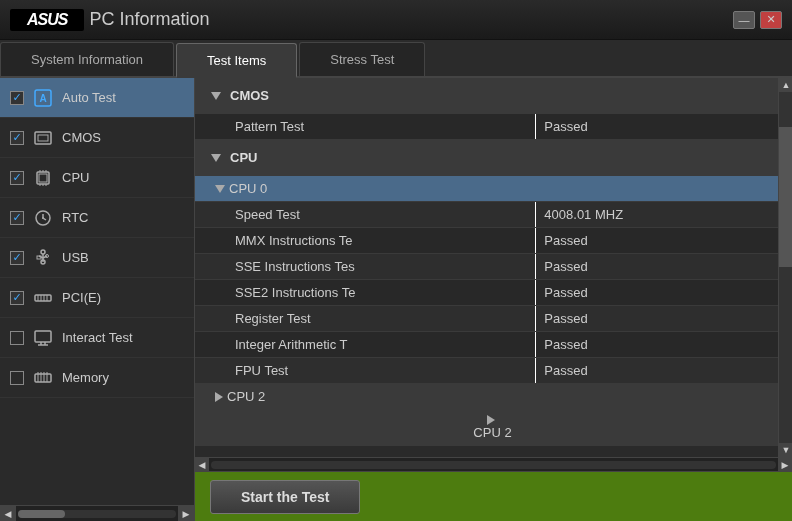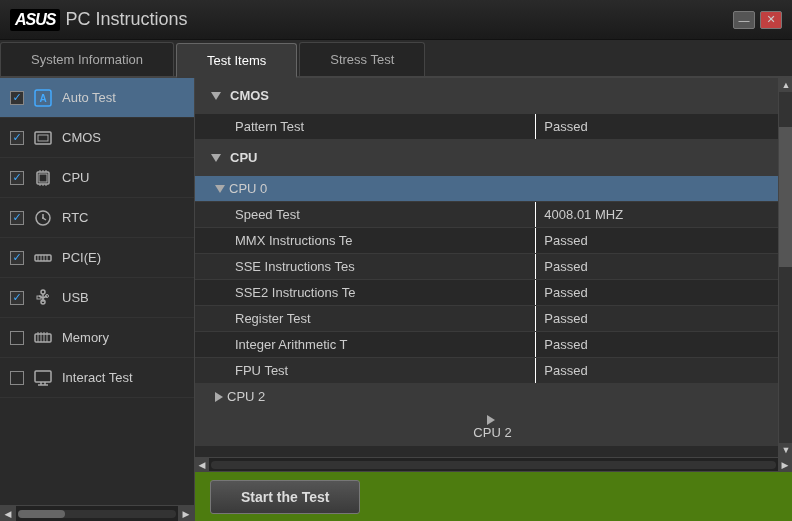--- a/index.html
+++ b/index.html
@@ -26,21 +26,21 @@
     .title-bar-logo {
       display: flex;
       align-items: center;
       gap: 0;
     }
     .asus-logo {
       background: #000;
       color: #fff;
       font-weight: bold;
       font-size: 16px;
-      padding: 2px 5px;
+      padding: 2px 17px;
       border-radius: 2px;
       letter-spacing: -1px;
       font-style: italic;
     }
     .title-text {
       color: #ccc;
       font-size: 18px;
       margin-left: 5px;
       font-weight: normal;
     }
@@ -350,21 +350,21 @@
       border-bottom: 1px solid #3a3a3a;
       font-size: 13px;
     }
   </style>
 </head>
 <body>
 
 <div class="title-bar">
   <div class="title-bar-logo">
     <span class="asus-logo">ASUS</span>
-    <span class="title-text">PC Instructions</span>
+    <span class="title-text">PC Information</span>
   </div>
   <div class="title-controls">
     <div class="title-btn">—</div>
     <div class="title-btn close-btn">✕</div>
   </div>
 </div>
 
 <div class="tab-bar">
   <div class="tab">System Information</div>
   <div class="tab active">Test Items</div>
@@ -424,77 +424,77 @@
             <circle cx="10" cy="10" r="1" fill="#aaa"></circle>
           </svg>
         </div>
         <span class="item-label">RTC</span>
       </div>
 
       <div class="sidebar-item">
         <div class="checkbox checked"></div>
         <div class="item-icon">
           <svg width="20" height="20" viewBox="0 0 20 20">
-            <rect x="2" y="7" width="16" height="6" rx="1" fill="none" stroke="#aaa" stroke-width="1.5"></rect>
-            <line x1="5" y1="7" x2="5" y2="13" stroke="#aaa" stroke-width="1"></line>
-            <line x1="8" y1="7" x2="8" y2="13" stroke="#aaa" stroke-width="1"></line>
-            <line x1="11" y1="7" x2="11" y2="13" stroke="#aaa" stroke-width="1"></line>
-            <line x1="14" y1="7" x2="14" y2="13" stroke="#aaa" stroke-width="1"></line>
-          </svg>
-        </div>
-        <span class="item-label">PCI(E)</span>
-      </div>
-
-      <div class="sidebar-item">
-        <div class="checkbox checked"></div>
-        <div class="item-icon">
-          <svg width="20" height="20" viewBox="0 0 20 20">
             <circle cx="10" cy="4" r="2" fill="none" stroke="#aaa" stroke-width="1.5"></circle>
             <line x1="10" y1="6" x2="10" y2="14" stroke="#aaa" stroke-width="1.5"></line>
             <line x1="10" y1="10" x2="6" y2="8" stroke="#aaa" stroke-width="1.5"></line>
             <rect x="4" y="8" width="4" height="3" fill="none" stroke="#aaa" stroke-width="1"></rect>
             <line x1="10" y1="10" x2="14" y2="8" stroke="#aaa" stroke-width="1.5"></line>
             <circle cx="14" cy="8" r="1.5" fill="none" stroke="#aaa" stroke-width="1"></circle>
             <circle cx="10" cy="14" r="2" fill="none" stroke="#aaa" stroke-width="1.5"></circle>
           </svg>
         </div>
         <span class="item-label">USB</span>
+      </div>
+
+      <div class="sidebar-item">
+        <div class="checkbox checked"></div>
+        <div class="item-icon">
+          <svg width="20" height="20" viewBox="0 0 20 20">
+            <rect x="2" y="7" width="16" height="6" rx="1" fill="none" stroke="#aaa" stroke-width="1.5"></rect>
+            <line x1="5" y1="7" x2="5" y2="13" stroke="#aaa" stroke-width="1"></line>
+            <line x1="8" y1="7" x2="8" y2="13" stroke="#aaa" stroke-width="1"></line>
+            <line x1="11" y1="7" x2="11" y2="13" stroke="#aaa" stroke-width="1"></line>
+            <line x1="14" y1="7" x2="14" y2="13" stroke="#aaa" stroke-width="1"></line>
+          </svg>
+        </div>
+        <span class="item-label">PCI(E)</span>
+      </div>
+
+      <div class="sidebar-item">
+        <div class="checkbox unchecked"></div>
+        <div class="item-icon">
+          <svg width="20" height="20" viewBox="0 0 20 20">
+            <rect x="2" y="3" width="16" height="11" rx="1" fill="none" stroke="#aaa" stroke-width="1.5"></rect>
+            <line x1="8" y1="14" x2="8" y2="17" stroke="#aaa" stroke-width="1.5"></line>
+            <line x1="12" y1="14" x2="12" y2="17" stroke="#aaa" stroke-width="1.5"></line>
+            <line x1="5" y1="17" x2="15" y2="17" stroke="#aaa" stroke-width="1.5"></line>
+          </svg>
+        </div>
+        <span class="item-label">Interact Test</span>
       </div>
 
       <div class="sidebar-item">
         <div class="checkbox unchecked"></div>
         <div class="item-icon">
           <svg width="20" height="20" viewBox="0 0 20 20">
             <rect x="2" y="6" width="16" height="8" rx="1" fill="none" stroke="#aaa" stroke-width="1.5"></rect>
             <line x1="5" y1="6" x2="5" y2="14" stroke="#aaa" stroke-width="1"></line>
             <line x1="8" y1="6" x2="8" y2="14" stroke="#aaa" stroke-width="1"></line>
             <line x1="11" y1="6" x2="11" y2="14" stroke="#aaa" stroke-width="1"></line>
             <line x1="14" y1="6" x2="14" y2="14" stroke="#aaa" stroke-width="1"></line>
             <line x1="5" y1="4" x2="5" y2="6" stroke="#aaa" stroke-width="1"></line>
             <line x1="8" y1="4" x2="8" y2="6" stroke="#aaa" stroke-width="1"></line>
             <line x1="11" y1="4" x2="11" y2="6" stroke="#aaa" stroke-width="1"></line>
             <line x1="14" y1="4" x2="14" y2="6" stroke="#aaa" stroke-width="1"></line>
           </svg>
         </div>
         <span class="item-label">Memory</span>
       </div>
 
-      <div class="sidebar-item">
-        <div class="checkbox unchecked"></div>
-        <div class="item-icon">
-          <svg width="20" height="20" viewBox="0 0 20 20">
-            <rect x="2" y="3" width="16" height="11" rx="1" fill="none" stroke="#aaa" stroke-width="1.5"></rect>
-            <line x1="8" y1="14" x2="8" y2="17" stroke="#aaa" stroke-width="1.5"></line>
-            <line x1="12" y1="14" x2="12" y2="17" stroke="#aaa" stroke-width="1.5"></line>
-            <line x1="5" y1="17" x2="15" y2="17" stroke="#aaa" stroke-width="1.5"></line>
-          </svg>
-        </div>
-        <span class="item-label">Interact Test</span>
-      </div>
-
     </div>
 
     <div class="sidebar-scroll-bar">
       <div class="sidebar-scroll-btn">◀</div>
       <div class="sidebar-scroll-track">
         <div class="sidebar-scroll-thumb"></div>
       </div>
       <div class="sidebar-scroll-btn">▶</div>
     </div>
   </div>

